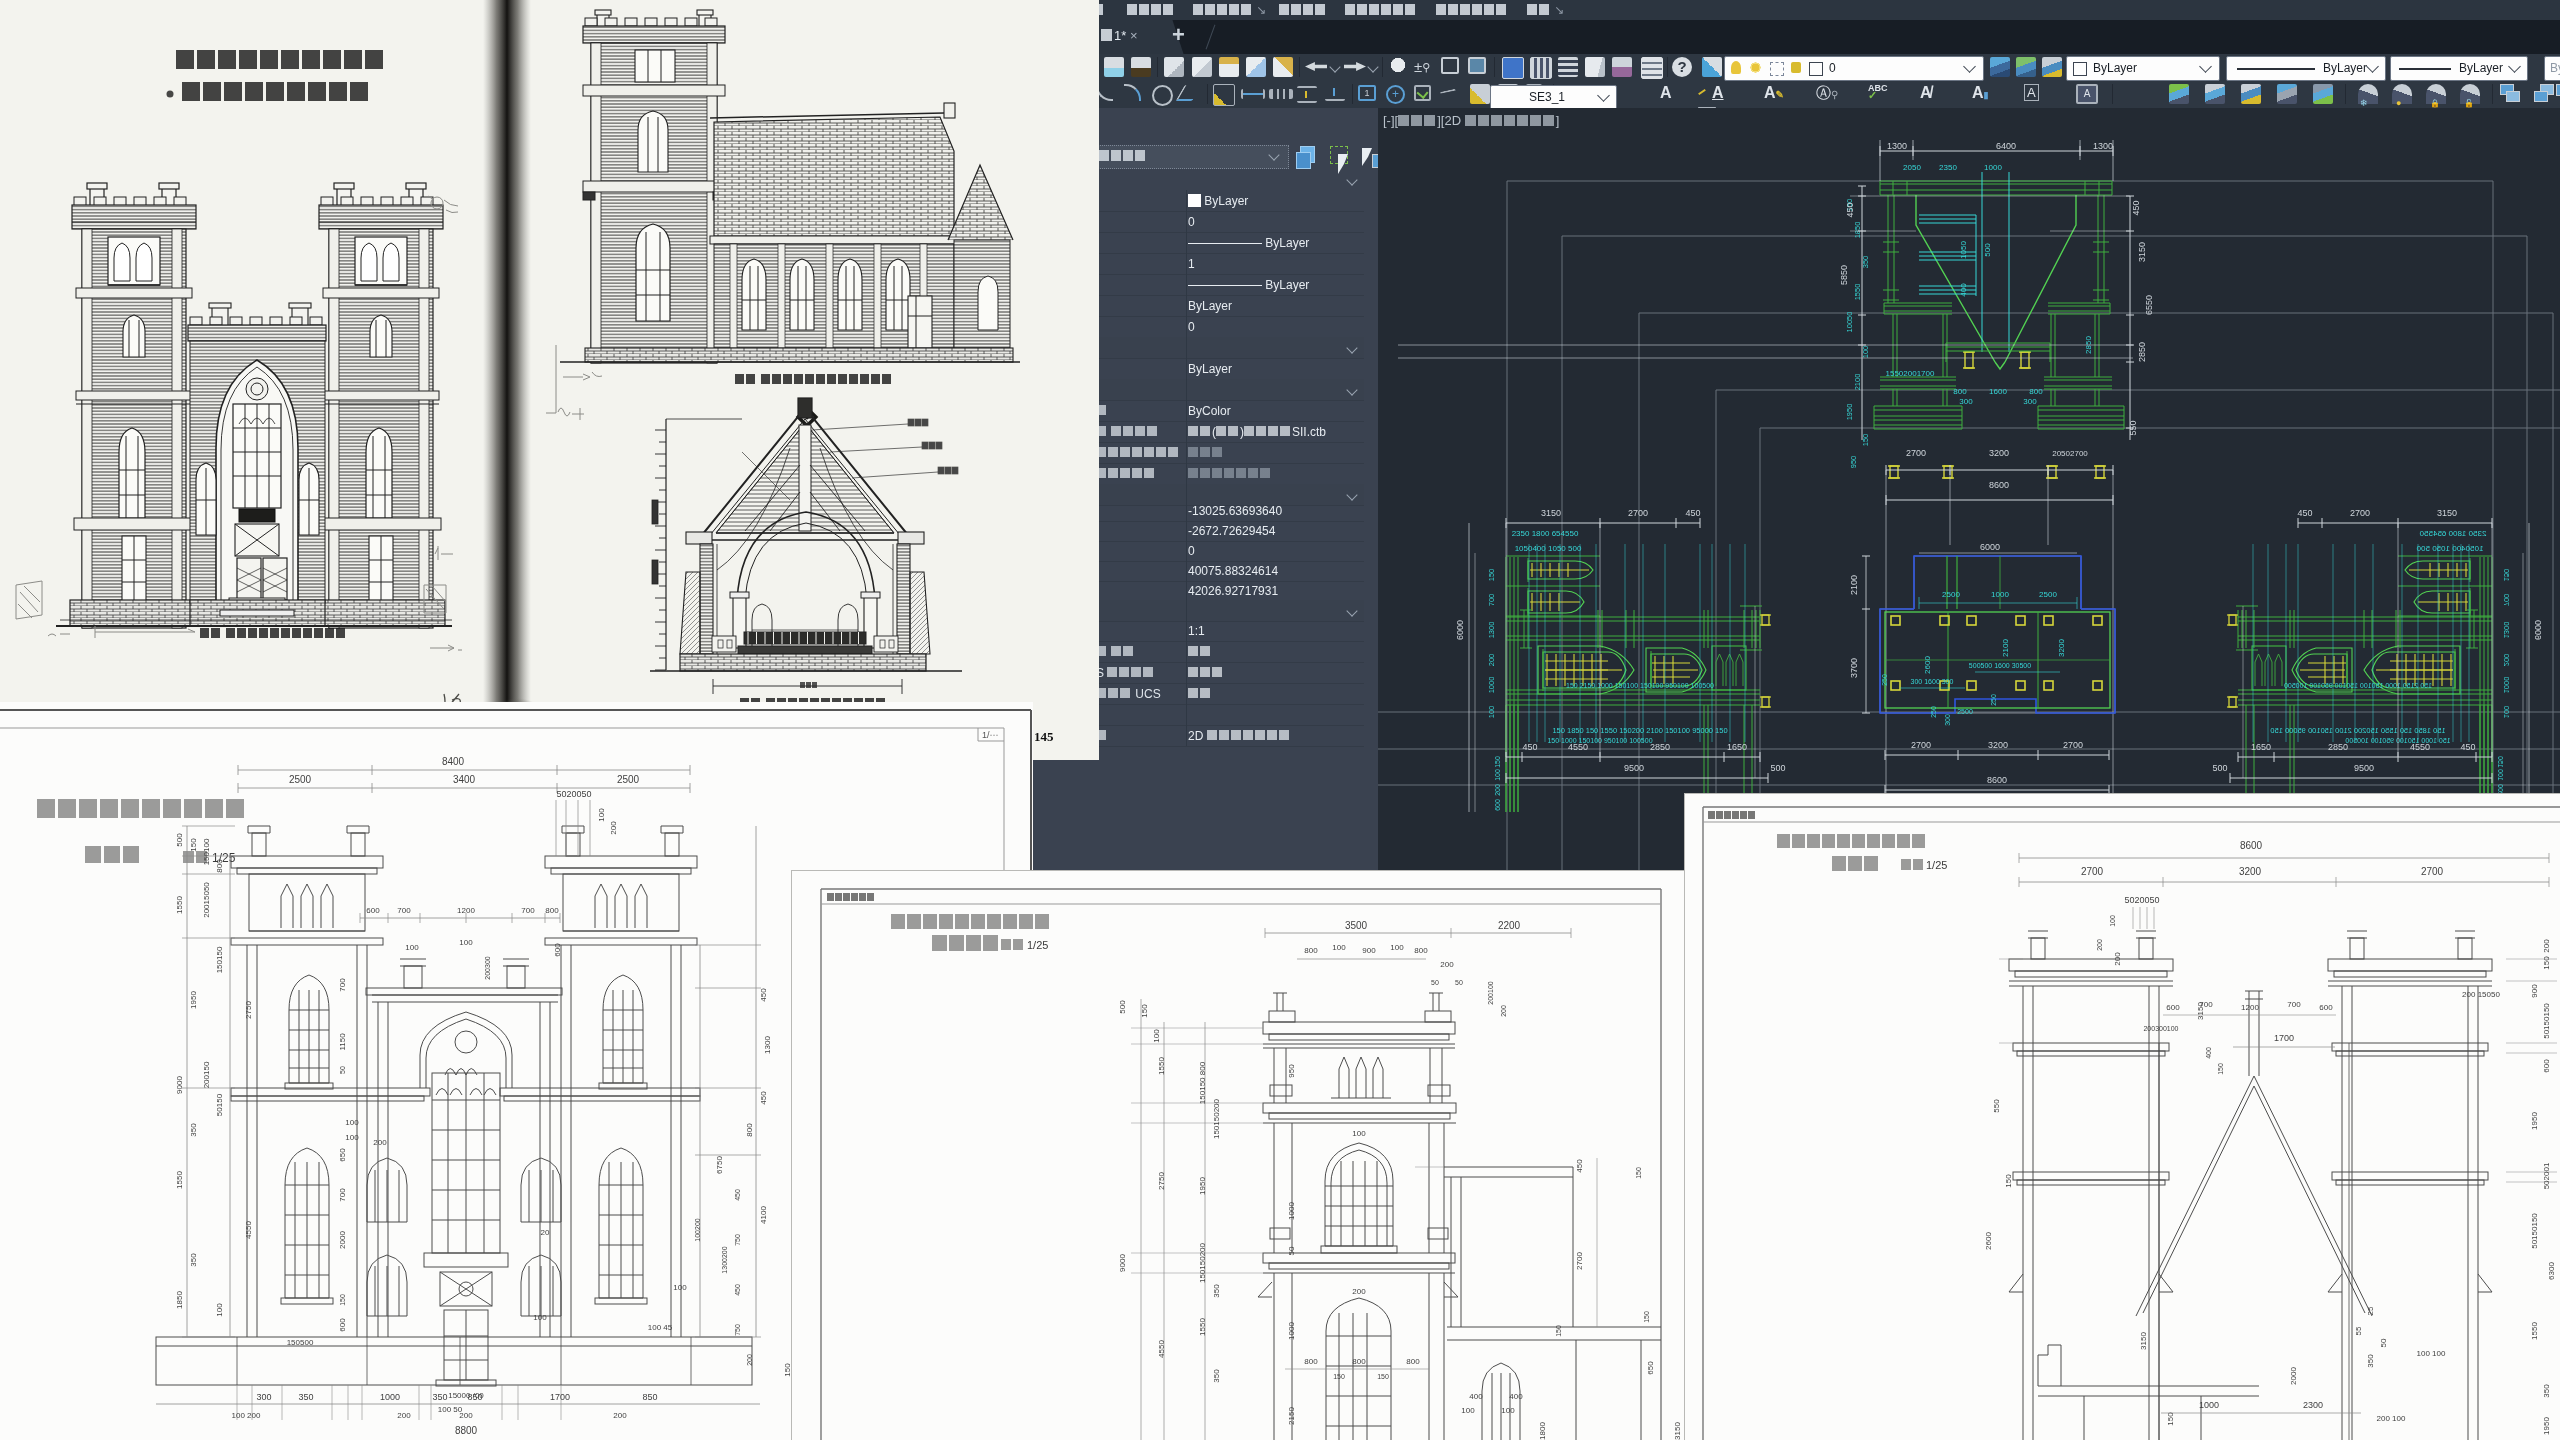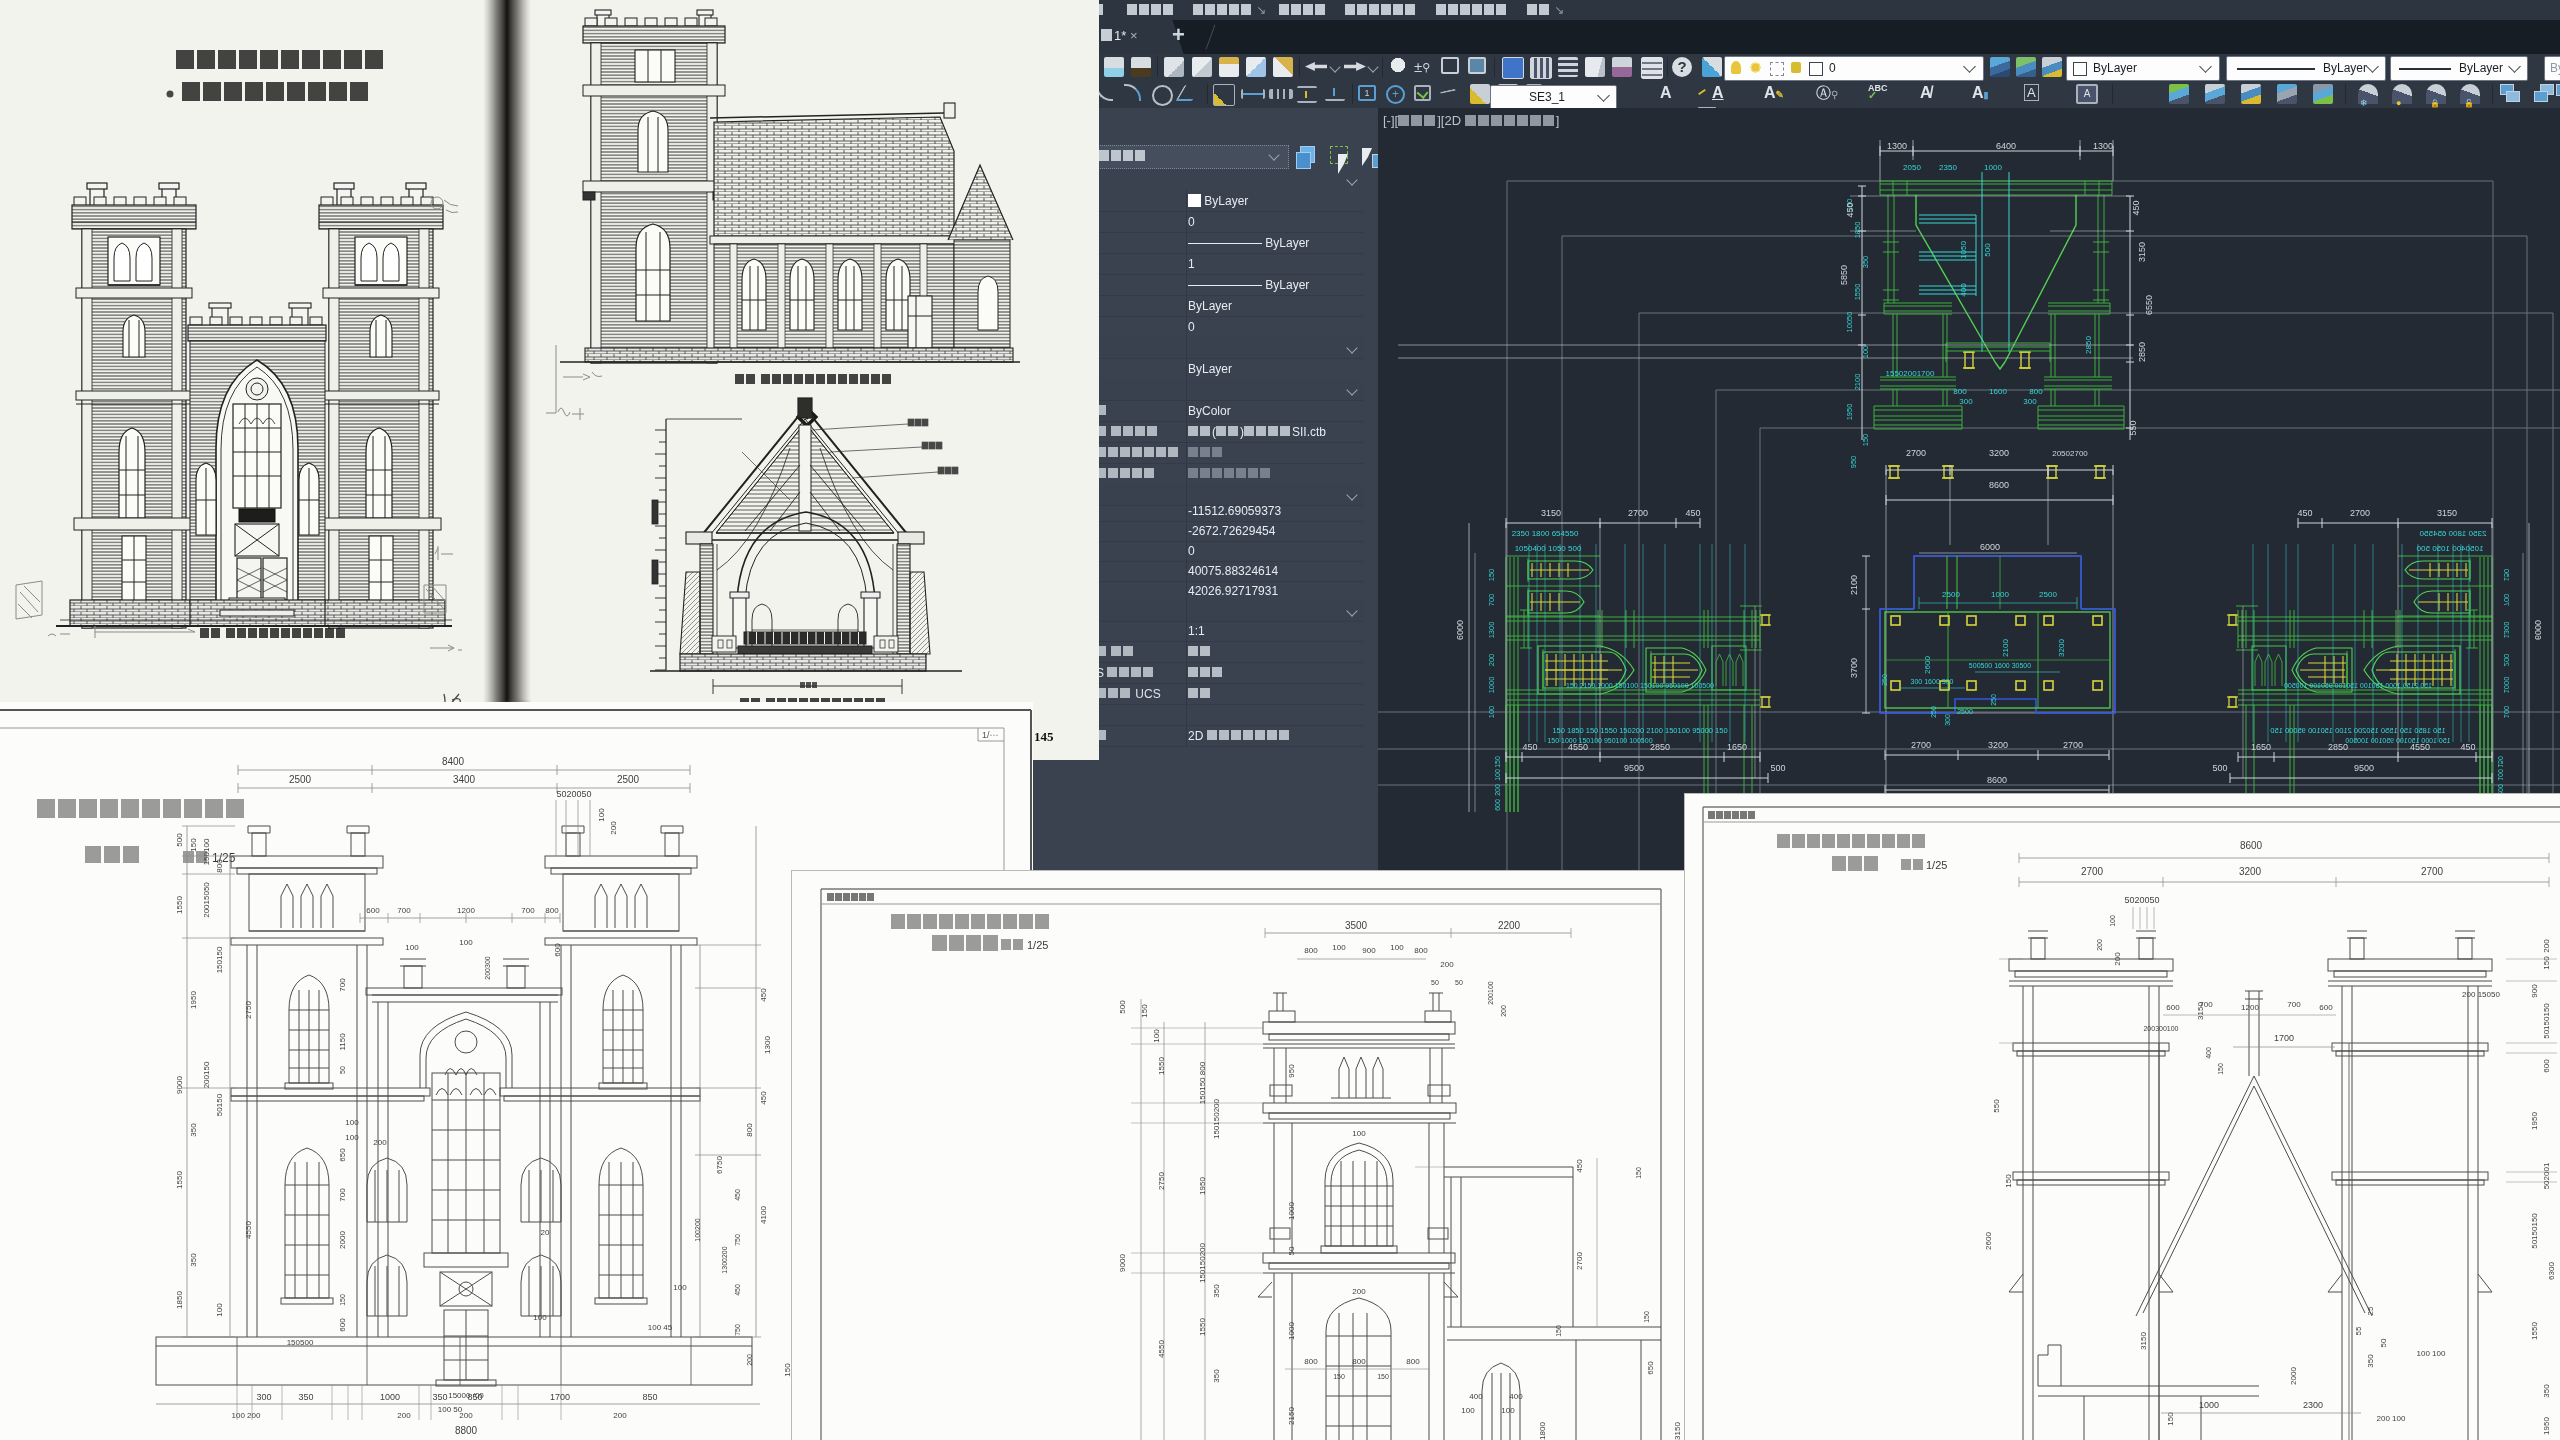--- a/index.html
+++ b/index.html
@@ -248,21 +248,21 @@
         <span class="pval gray"><i class="jp" style="font-size:12px;width:36px"></i></span>
       </div>
     <div class="prow" style="top:355px">
         <span class="plab"><i class="jp" style="font-size:12px;width:60px"></i></span>
         <span class="pval gray"><i class="jp" style="font-size:12px;width:84px"></i></span>
       </div>
     <div class="prow" style="top:376px;background:#39414e">
         <div class="chevw" style="left:348px;top:7px"></div>
       </div>
     <div class="prow" style="top:392px">
-        <span class="pval">-11512.69059373</span>
+        <span class="pval">-13025.63693640</span>
       </div>
     <div class="prow" style="top:412px">
         <span class="pval">-2672.72629454</span>
       </div>
     <div class="prow" style="top:432px">
         <span class="pval">0</span>
       </div>
     <div class="prow" style="top:452px">
         <span class="pval">40075.88324614</span>
       </div>

